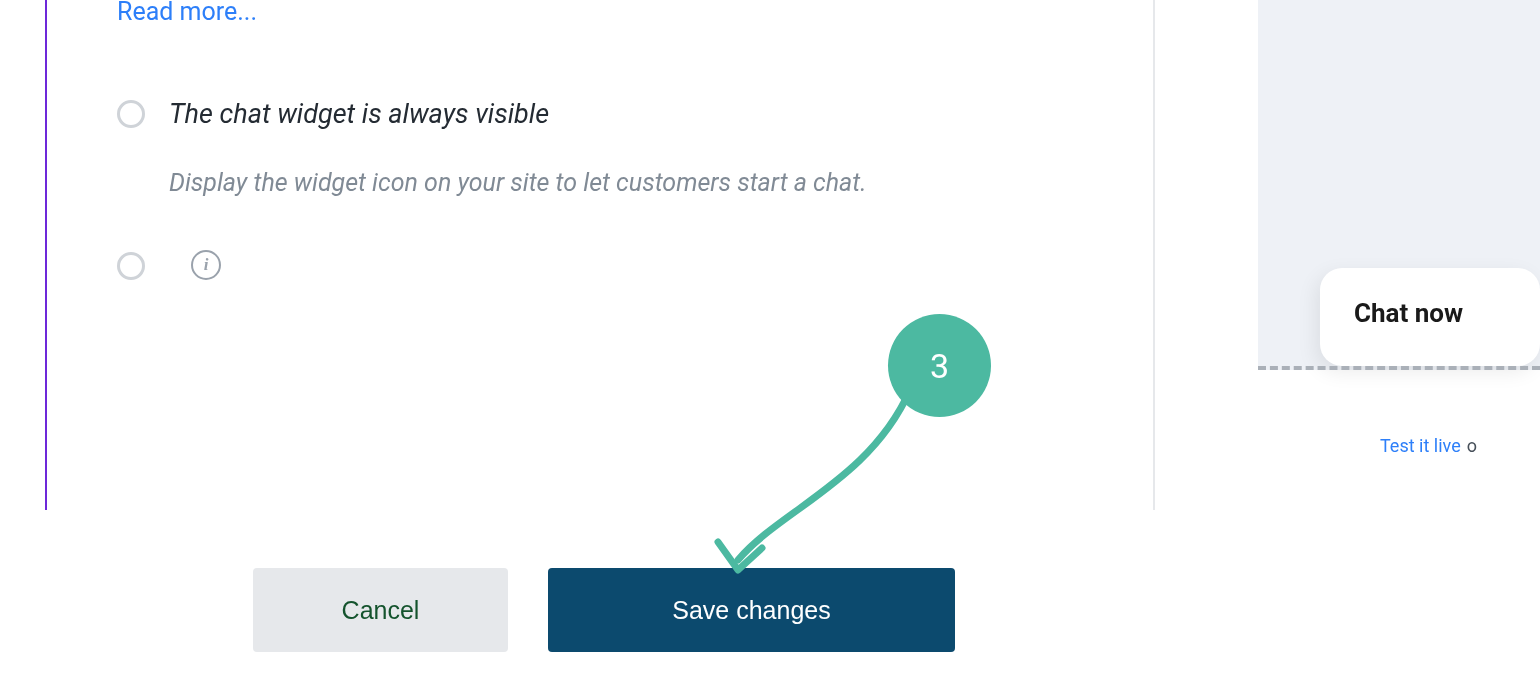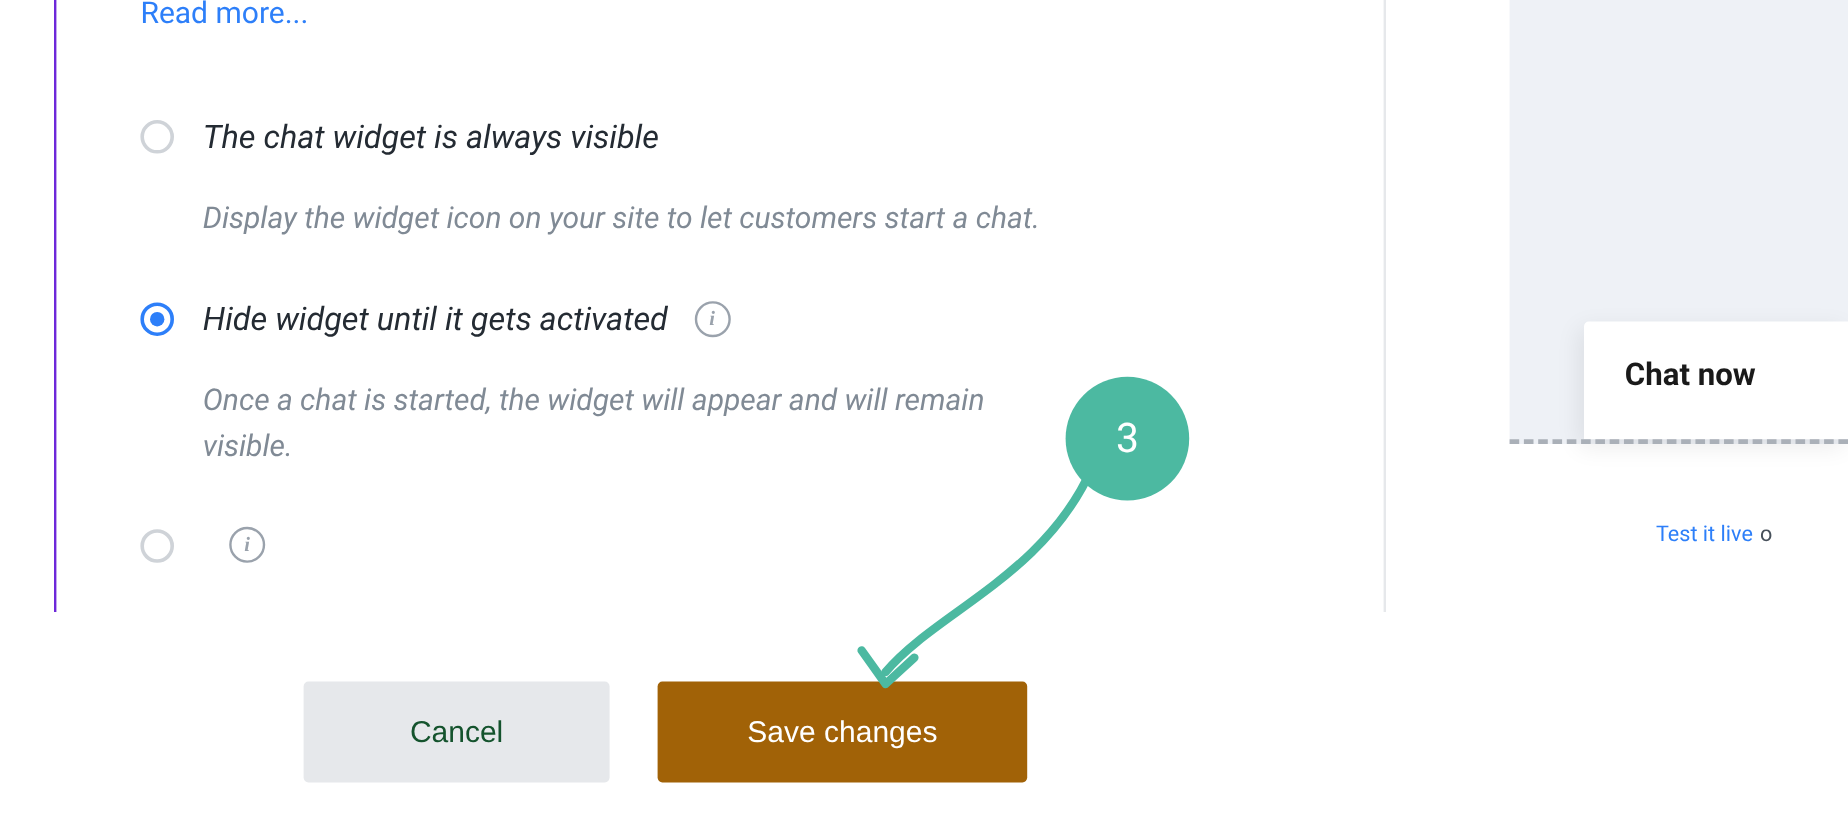--- a/index.html
+++ b/index.html
@@ -102,20 +102,21 @@
     .chat-card {
       position: absolute;
       left: 1320px;
       top: 268px;
       width: 220px;
       height: 98px;
       background: #fff;
       border-top-left-radius: 4px;
       box-shadow: -4px 6px 20px rgba(0,0,0,0.08);
       padding: 30px 0 0 34px;
+      border-radius: 22px;
     }
     .chat-card-title {
       font-size: 26px;
       font-weight: 700;
       color: #1a1a1a;
     }
     .dashed-line {
       position: absolute;
       left: 1258px;
       top: 366px;
@@ -155,22 +156,22 @@
       justify-content: center;
     }
     .btn-cancel {
       left: 253px; top: 568px;
       width: 255px;
       background: #e6e8eb;
       color: #14532d;
     }
     .btn-save {
       left: 548px; top: 568px;
-      width: 308px;
-      background: #a16207;
+      width: 407px;
+      background: #0c4a6e;
       color: #fff;
     }
 
     .step-badge {
       position: absolute;
       left: 888px; top: 314px;
       width: 103px; height: 103px;
       background: #4cb9a1;
       border-radius: 50%;
       display: flex;
@@ -201,30 +202,20 @@
     <div class="option-row">
       <div class="radio"></div>
       <div class="option-text">
         <div class="option-title">
           <span>The chat widget is always visible</span>
         </div>
         <div class="option-desc">Display the widget icon on your site to let customers start a chat.</div>
       </div>
     </div>
 
-    <div class="option-row">
-      <div class="radio selected"></div>
-      <div class="option-text">
-        <div class="option-title">
-          <span>Hide widget until it gets activated</span>
-          <span class="info-icon"></span>
-        </div>
-        <div class="option-desc">Once a chat is started, the widget will appear and will remain visible.</div>
-      </div>
-    </div>
 
     <div class="option-row">
       <div class="radio"></div>
       <div class="option-text">
         <div class="option-title">
           <span class="info-icon"></span>
         </div>
       </div>
     </div>
 

